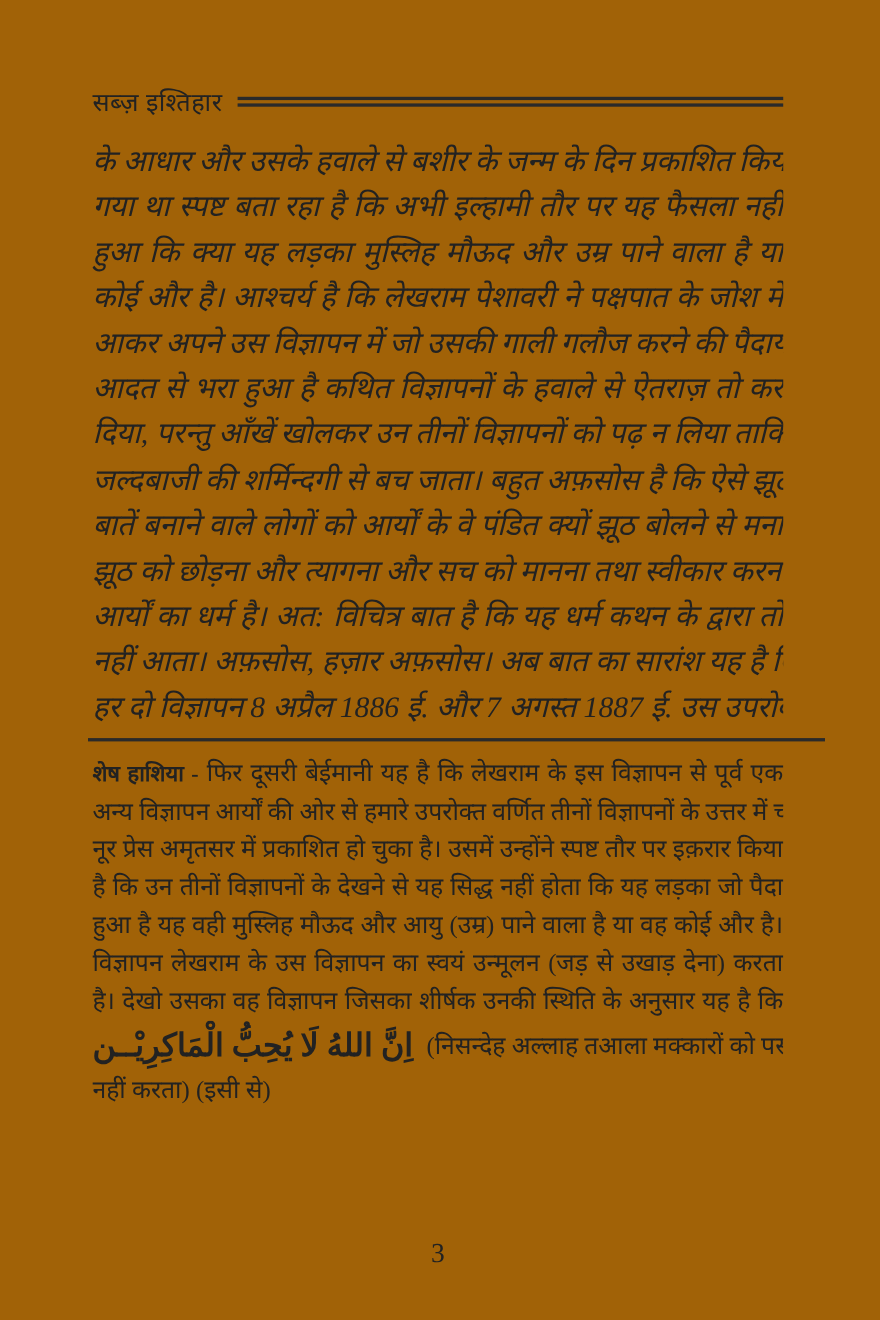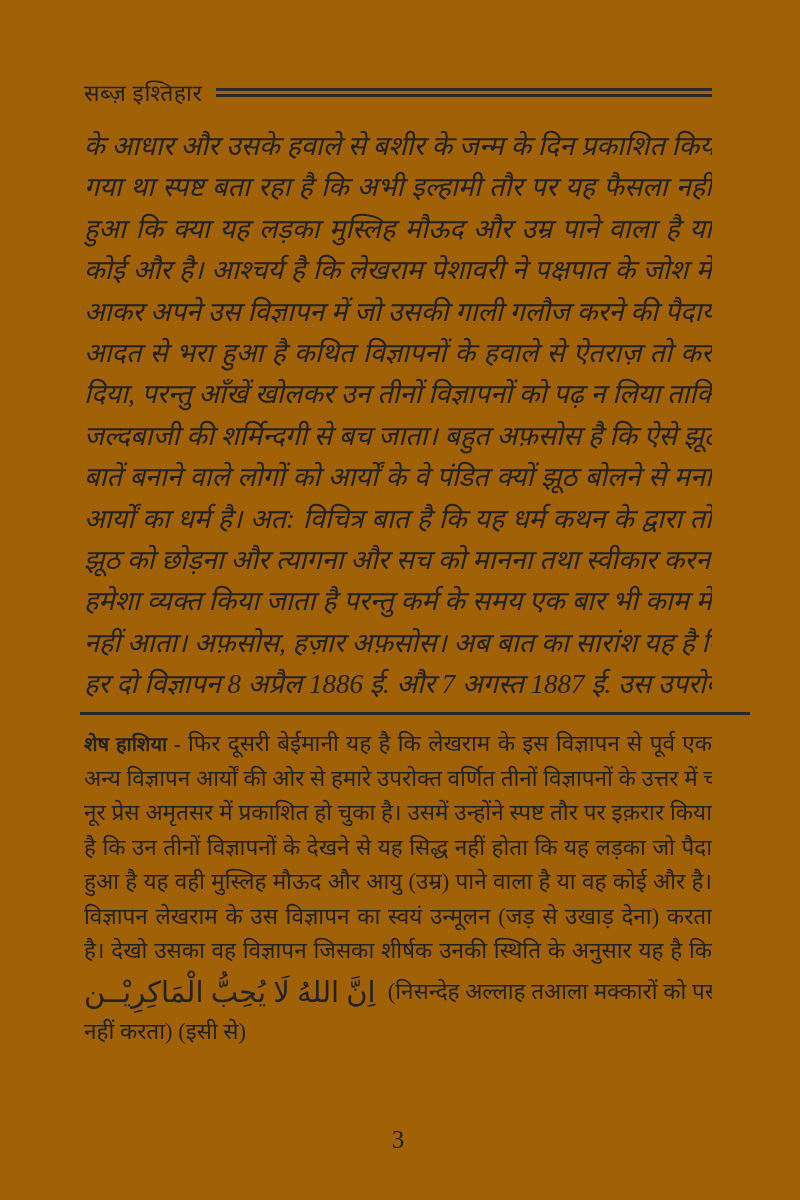--- a/index.html
+++ b/index.html
@@ -27,21 +27,21 @@
     margin:7px -38px 12px -4px;
   }
   .footnote { font-size:22.5px; }
   .fline {
     height:34.5px; line-height:34.5px;
     text-align:justify; text-align-last:justify;
     white-space:nowrap; overflow:hidden;
   }
   .fn-label { font-weight:bold; font-size:20px; }
   .arabic-line { display:flex; align-items:center; gap:12px; height:46px; overflow:hidden; }
-  .arabic { font-size:29px; font-weight:normal; direction:rtl; white-space:nowrap; }
+  .arabic { font-size:29px; font-weight:bold; direction:rtl; white-space:nowrap; }
   .arabic-caption {
     flex:1; line-height:46px;
     text-align:justify; text-align-last:justify;
     white-space:nowrap; overflow:hidden;
   }
   .fn-last { text-align:left; text-align-last:left; }
   .page-footer { margin-top:auto; padding-bottom:46px; text-align:center; font-size:25px; }
 </style>
 </head>
 <body>
@@ -56,23 +56,22 @@
   <div class="body-text">
     <div class="bline">के आधार और उसके हवाले से बशीर के जन्म के दिन प्रकाशित किया</div>
     <div class="bline">गया था स्पष्ट बता रहा है कि अभी इल्हामी तौर पर यह फैसला नहीं</div>
     <div class="bline">हुआ कि क्या यह लड़का मुस्लिह मौऊद और उम्र पाने वाला है या</div>
     <div class="bline">कोई और है। आश्चर्य है कि लेखराम पेशावरी ने पक्षपात के जोश में</div>
     <div class="bline">आकर अपने उस विज्ञापन में जो उसकी गाली गलौज करने की पैदायशी</div>
     <div class="bline">आदत से भरा हुआ है कथित विज्ञापनों के हवाले से ऐतराज़ तो कर</div>
     <div class="bline">दिया, परन्तु आँखें खोलकर उन तीनों विज्ञापनों को पढ़ न लिया ताकि</div>
     <div class="bline">जल्दबाजी की शर्मिन्दगी से बच जाता। बहुत अफ़सोस है कि ऐसे झूठी</div>
     <div class="bline">बातें बनाने वाले लोगों को आर्यों के वे पंडित क्यों झूठ बोलने से मना</div>
+    <div class="bline">झूठ को छोड़ना और त्यागना और सच को मानना तथा स्वीकार करना</div>
     <div class="bline">आर्यों का धर्म है। अत: विचित्र बात है कि यह धर्म कथन के द्वारा तो</div>
-    <div class="bline">झूठ को छोड़ना और त्यागना और सच को मानना तथा स्वीकार करना</div>
-    <div class="bline">हमेशा व्यक्त किया जाता है परन्तु कर्म के समय एक बार भी काम में</div>
     <div class="bline">नहीं आता। अफ़सोस, हज़ार अफ़सोस। अब बात का सारांश यह है कि</div>
     <div class="bline">हर दो विज्ञापन 8 अप्रैल 1886 ई. और 7 अगस्त 1887 ई. उस उपरोक्त</div>
   </div>
 
   <hr class="footnote-rule">
 
   <div class="footnote">
     <div class="fline">
       <span class="fn-label">शेष हाशिया -</span>
       <span>फिर दूसरी बेईमानी यह है कि लेखराम के इस विज्ञापन से पूर्व एक</span>

